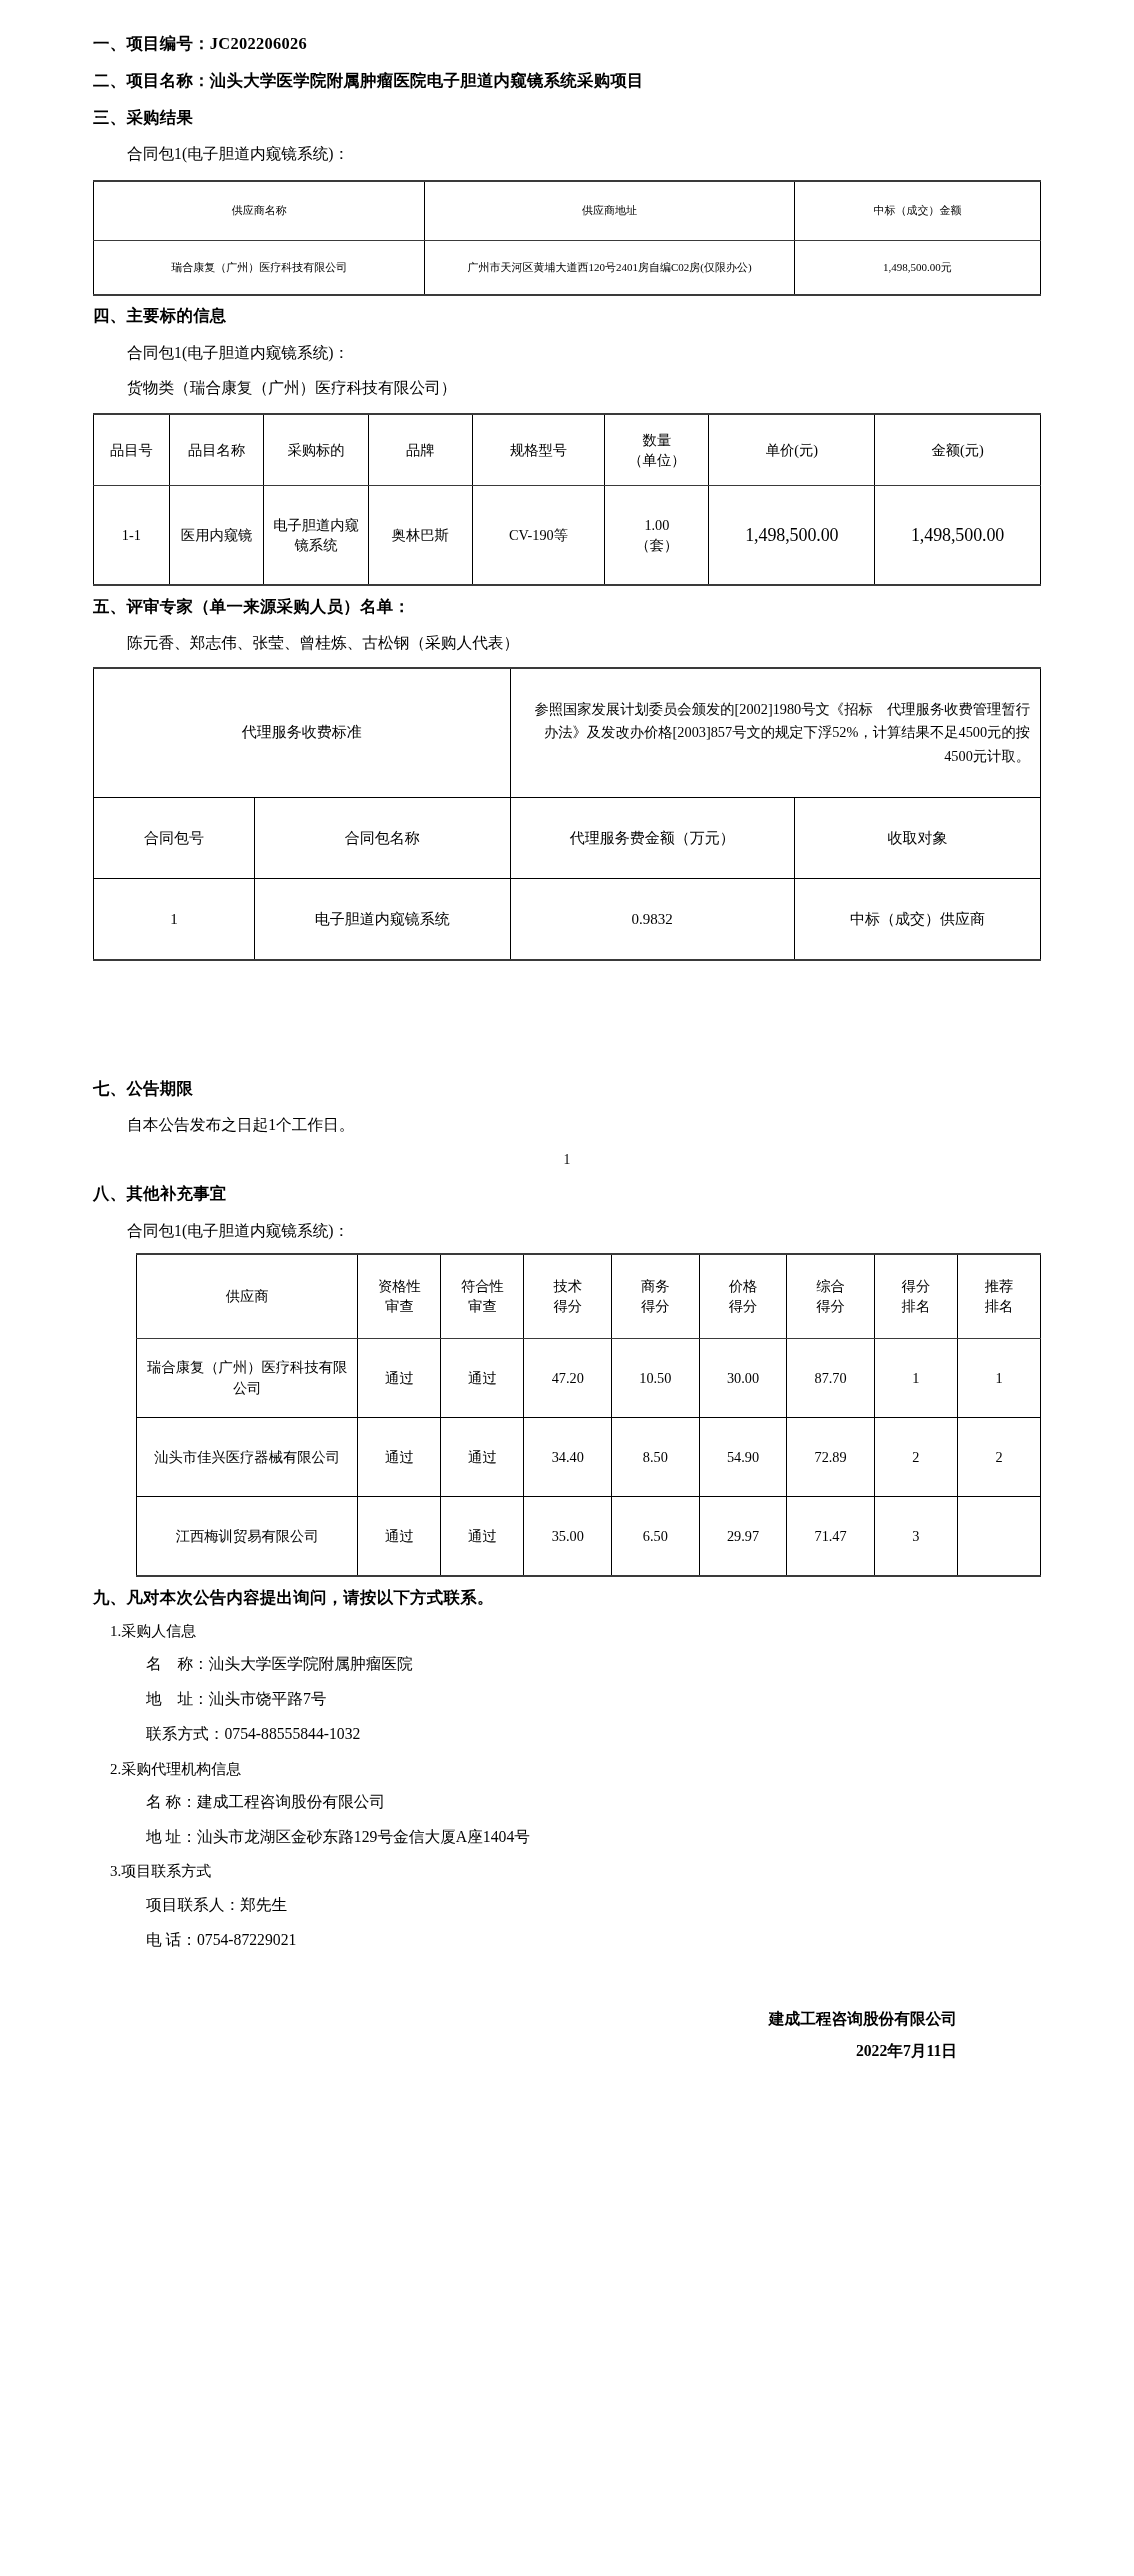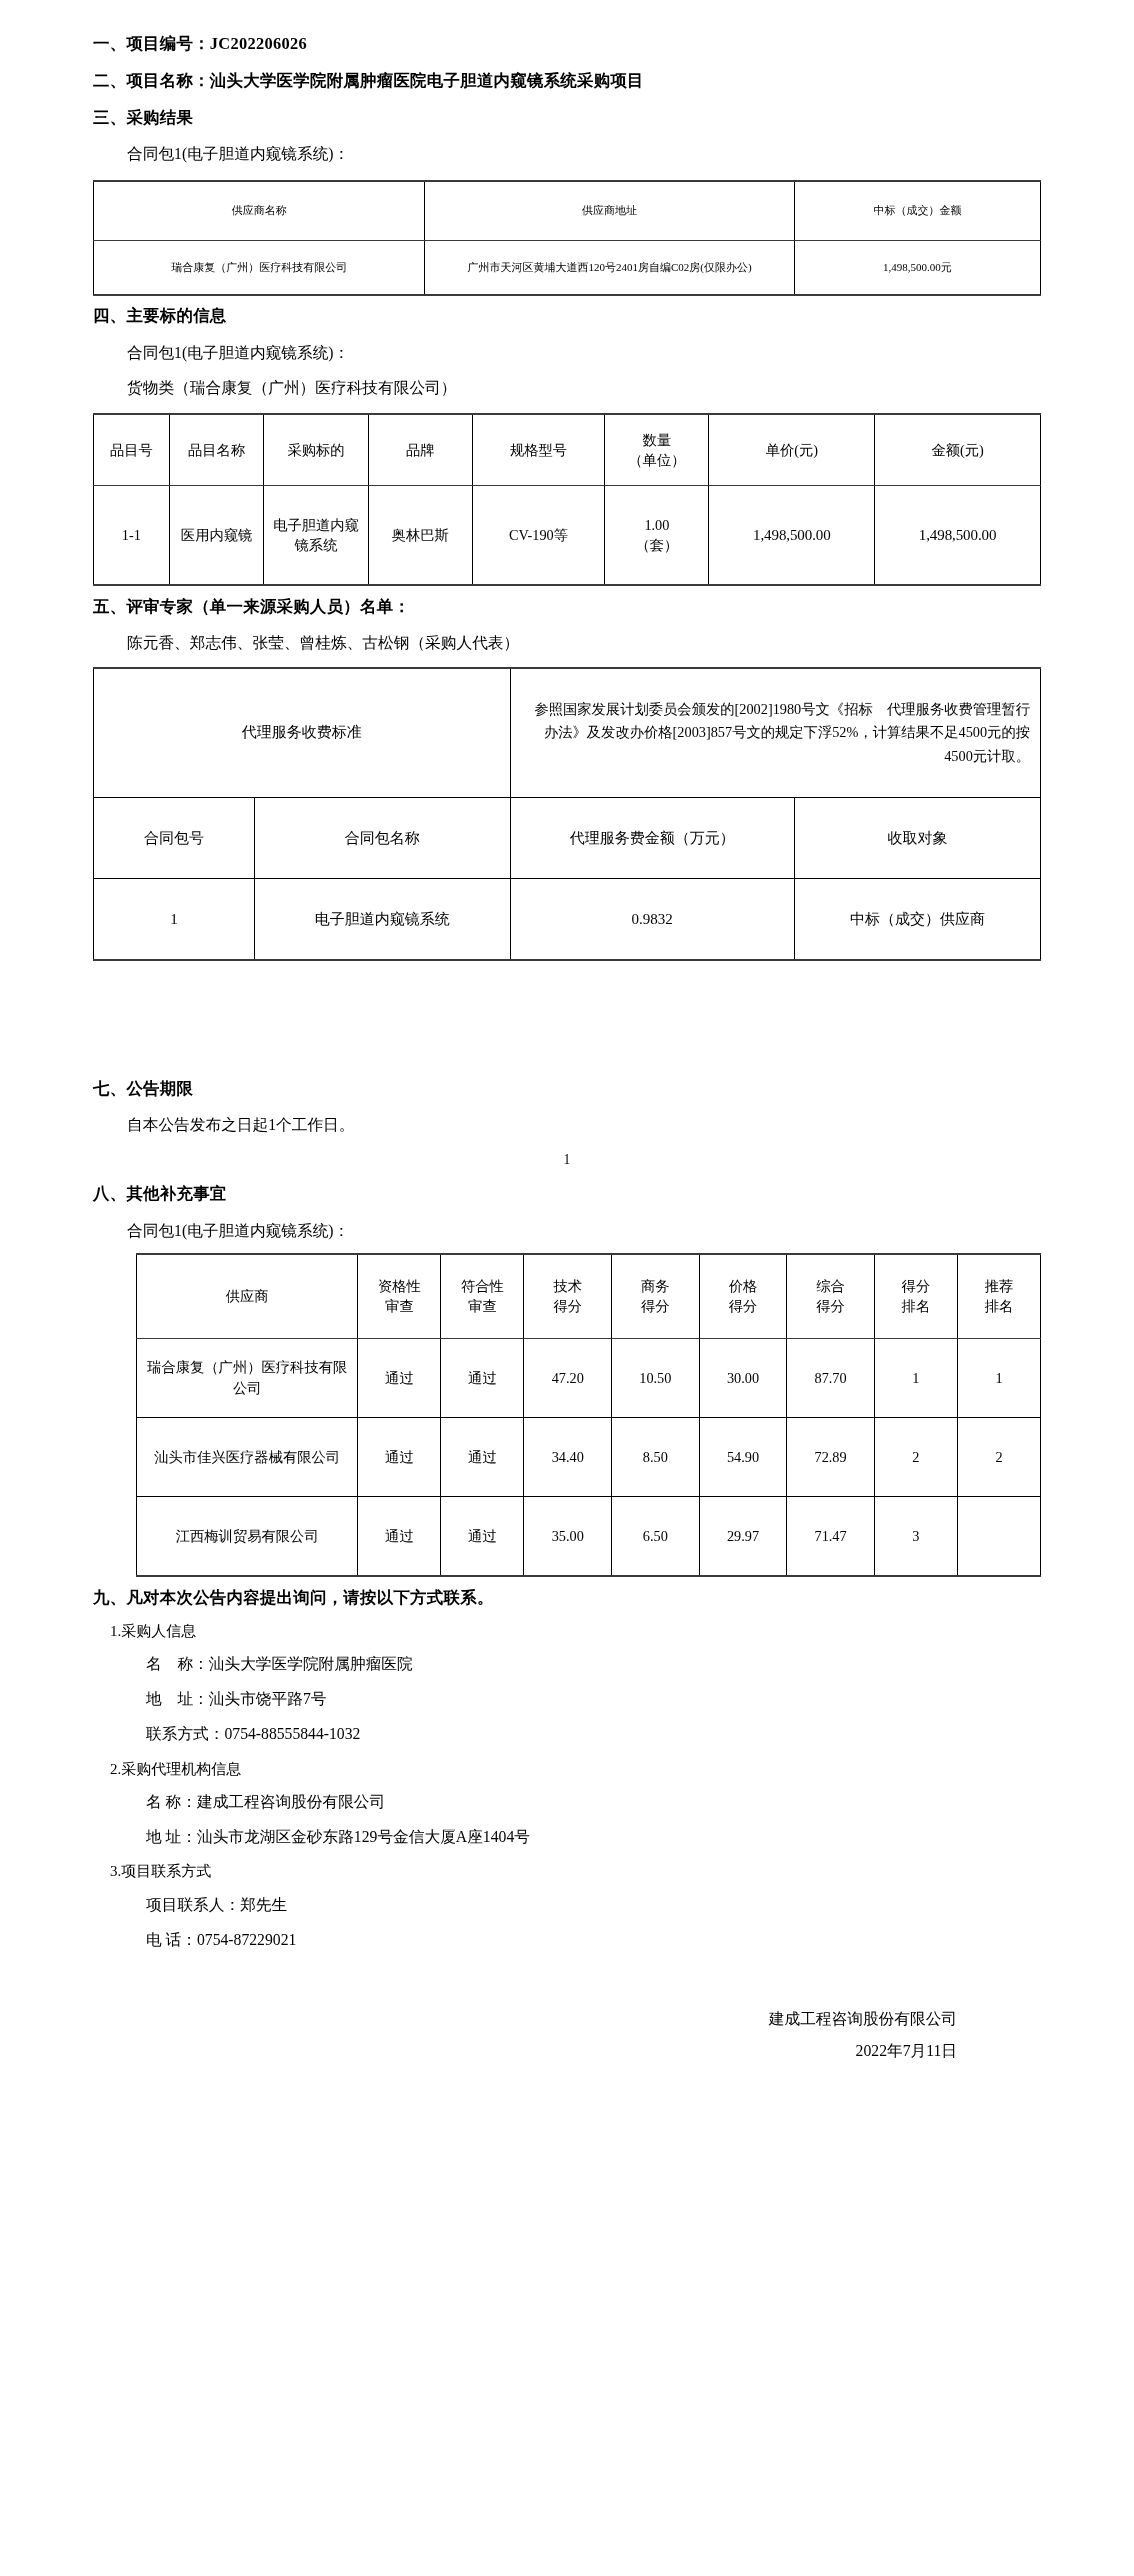--- a/index.html
+++ b/index.html
@@ -78,21 +78,21 @@
 
   
   #supplier-table { margin-top: 13px; }
   #supplier-table td { height: 39px; }
   #supplier-table tr.hdr td { height: 44px; }
 
   
   #item-table { margin-top: 13px; font-size: 14.3px; }
   #item-table tr.hdr td { height: 56px; }
   #item-table tr.body td { height: 84px; }
-  #item-table td.num { font-size: 15px; letter-spacing: -0.1px; }
+  #item-table td.num { font-size: 18px; letter-spacing: -0.1px; }
 
   
   #fee-table { font-size: 15px; margin-top: 11.4px; }
   #fee-table td.label-cell { height: 114px; }
   #fee-table td.desc-cell {
     text-align: right;
     padding: 8.6px 10px;
     line-height: 1.62;
     font-size: 14.3px;
   }
@@ -113,20 +113,21 @@
     font-size: 13.6px;
     margin: 14.3px 0 13px 0;
   }
 
   .footer-block {
     margin-top: 51px;
     text-align: right;
     padding-right: 84px;
     font-size: 15.7px;
     line-height: 2.0;
+    font-weight: bold;
   }
   .footer-block div { margin: 0; }
 </style>
 </head>
 <body>
 
 <div class="page">
  <div class="inner">
 
   <div class="sec-heading">一、项目编号：JC202206026</div>

